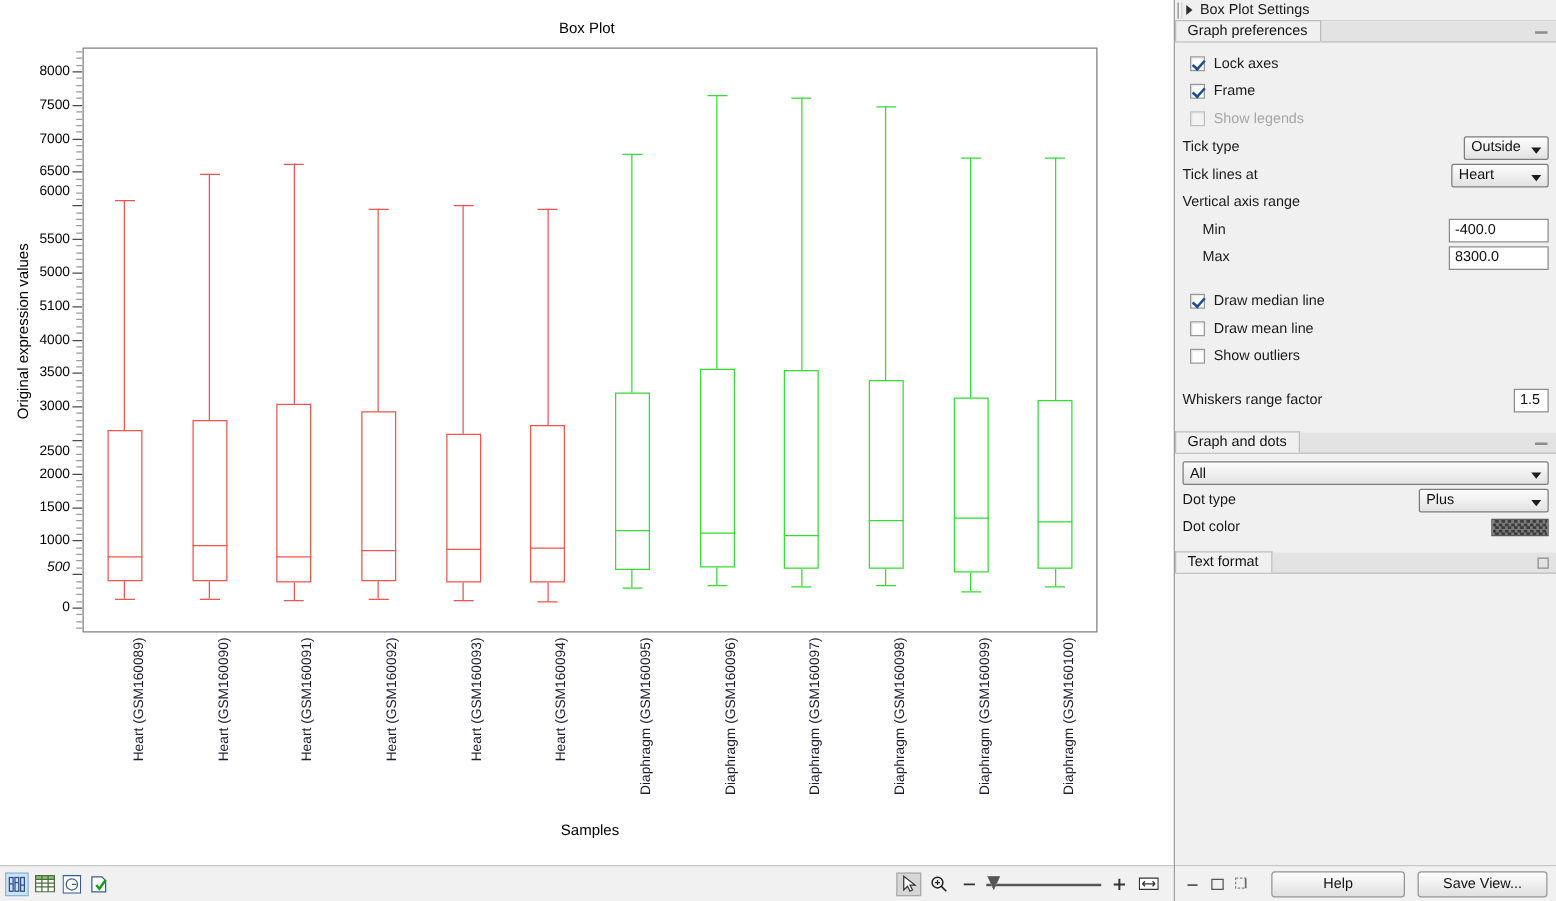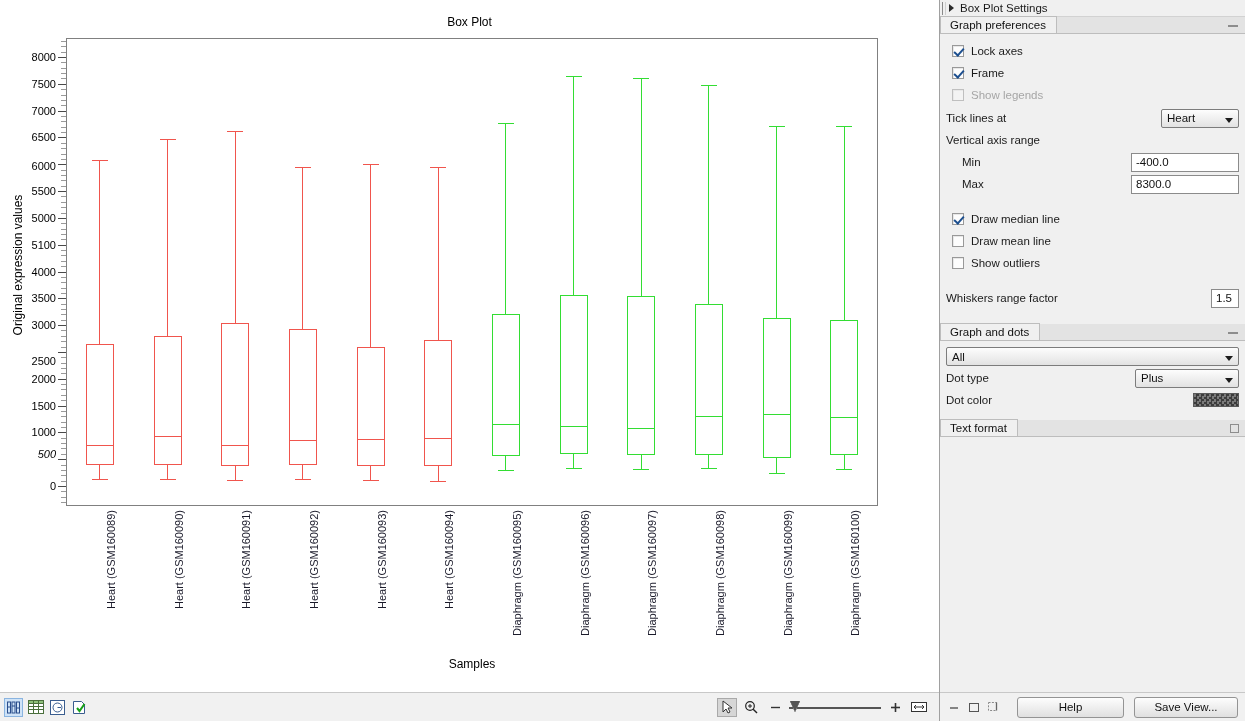--- a/index.html
+++ b/index.html
@@ -230,21 +230,21 @@
   .combo.w-none { width: 78px; }
   .combo.w-full { width: 100%; }
   .combo.w-dot { width: 104px; }
 
   .field {
     height: 19px; background: #ffffff;
     border: 1px solid #8b8b8b;
     display: flex; align-items: center;
     padding: 0 4px; font-size: 11.5px; color: #111;
   }
-  .field.w-range { width: 108px; }
+  .field.w-range { width: 80px; }
   .field.w-small { width: 28px; }
 
   .swatch {
     width: 46px; height: 14px;
     border: 1px solid #5a5a5a;
     background:
       repeating-conic-gradient(#3c3c3c 0% 25%, #7a7a7a 0% 50%) 0 0 / 5px 5px;
   }
 
   #panel-bottom {
@@ -295,21 +295,21 @@
         <div class="ytick-label" style="top: 260.312px;">3500</div>
         <div class="ytick-major" style="top: 233.5px;"></div>
         <div class="ytick-label" style="top: 233.5px;">4000</div>
         <div class="ytick-major" style="top: 206.688px;"></div>
         <div class="ytick-label" style="top: 206.688px;">5100</div>
         <div class="ytick-major" style="top: 179.875px;"></div>
         <div class="ytick-label" style="top: 179.875px;">5000</div>
         <div class="ytick-major" style="top: 153.062px;"></div>
         <div class="ytick-label" style="top: 153.062px;">5500</div>
         <div class="ytick-major" style="top: 126.25px;"></div>
-        <div class="ytick-label" style="top: 128px; margin-left: 37px;">6000</div>
+        <div class="ytick-label" style="top: 115px; margin-left: 37px;">6000</div>
         <div class="ytick-major" style="top: 99.4375px;"></div>
         <div class="ytick-label" style="top: 99.4375px;">6500</div>
         <div class="ytick-major" style="top: 72.625px;"></div>
         <div class="ytick-label" style="top: 72.625px;">7000</div>
         <div class="ytick-major" style="top: 45.8125px;"></div>
         <div class="ytick-label" style="top: 45.8125px;">7500</div>
         <div class="ytick-major" style="top: 19px;"></div>
         <div class="ytick-label" style="top: 19px;">8000</div>
         <div class="ytick-minor" style="top: 464.087px;"></div>
         <div class="ytick-minor" style="top: 458.725px;"></div>
@@ -600,20 +600,27 @@
         <div class="chk-row">
           <span class="checkbox checked"></span>
           <span>Frame</span>
         </div>
 
         <div class="chk-row">
           <span class="checkbox disabled"></span>
           <span class="txt-disabled">Show legends</span>
         </div>
 
+        <div class="row">
+          <span class="lbl">Tick type</span>
+          <div class="combo w-outside">
+            <span>Outside</span>
+            <span class="caret"></span>
+          </div>
+        </div>
 
         <div class="row">
           <span class="lbl">Tick lines at</span>
           <div class="combo w-none">
             <span>Heart</span>
             <span class="caret"></span>
           </div>
         </div>
 
         <div class="row">

